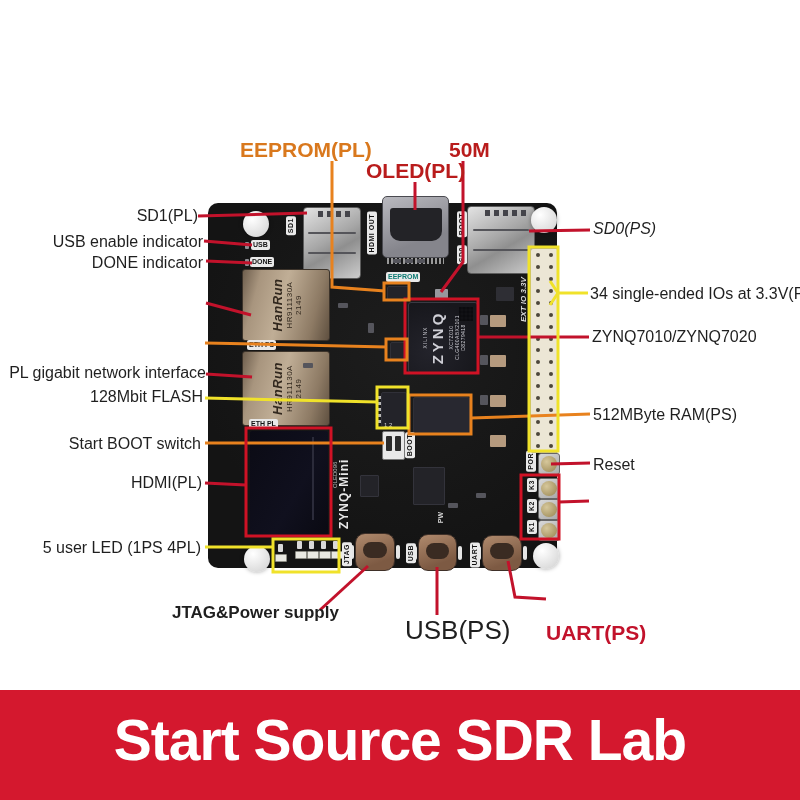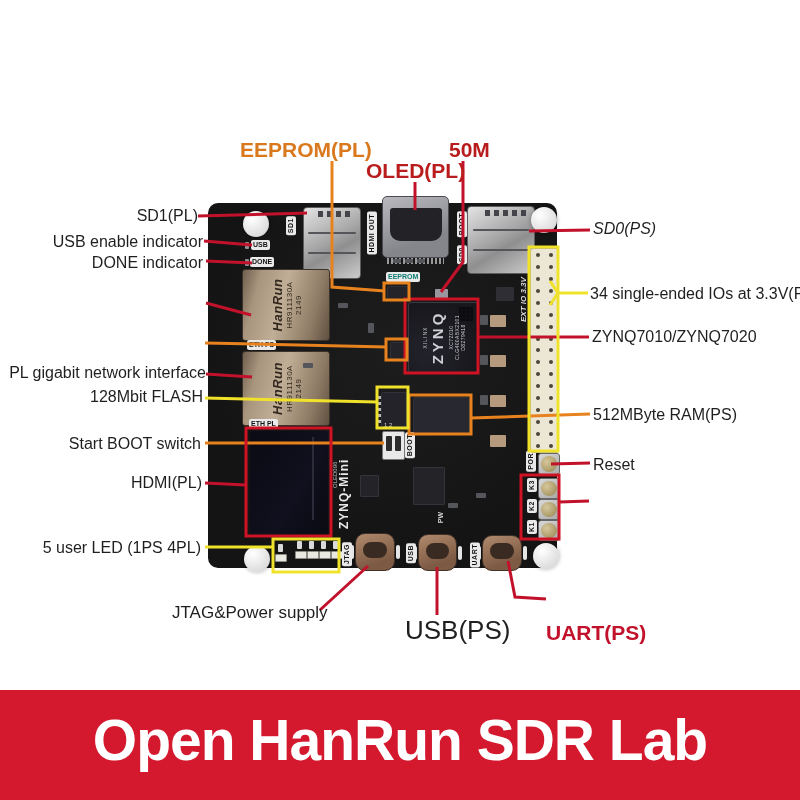--- a/index.html
+++ b/index.html
@@ -4,21 +4,21 @@
 <style>
   html,body{margin:0;padding:0;background:#fff;}
   #stage{position:relative;width:800px;height:800px;background:#ffffff;overflow:hidden;
          font-family:"Liberation Sans","DejaVu Sans",sans-serif;}
   
   .ann{position:absolute;white-space:nowrap;font-size:16px;color:#1f1f1f;z-index:6;}
   .ann.big{font-size:21px;font-weight:bold;}
   .ann.orange{color:#d9781d;}
   .ann.red{color:#b91c1c;}
   .ann.red2{color:#c2122b;}
-  .ann.bold{font-weight:normal;}
+  .ann.bold{font-weight:bold;}
   .ann.usb{font-size:26px;}
   
   #board{position:absolute;left:208px;top:203px;width:349px;height:365px;
          background:radial-gradient(circle at 55% 40%, #1d1d1d 0%, #141414 70%);
          border-radius:10px;z-index:1;}
   .part{position:absolute;}
   .sd{background:linear-gradient(150deg,#e3e3e3 0%,#a7a7a7 45%,#8f8f8f 60%,#cccccc 100%);
       border-radius:4px;border:1px solid #5c5c5c;}
   .sd .slit{position:absolute;left:8%;right:8%;height:2px;background:#55555a;border-radius:1px;}
   .sd .nubs{position:absolute;top:3px;left:25%;right:10%;height:6px;
@@ -344,15 +344,15 @@
   <div class="ann" style="left:590px;top:285px;">34 single-ended IOs at 3.3V(PL)</div>
   <div class="ann" style="left:592px;top:328px;">ZYNQ7010/ZYNQ7020</div>
   <div class="ann" style="left:593px;top:406px;">512MByte RAM(PS)</div>
   <div class="ann" style="left:593px;top:456px;">Reset</div>
 
   <div class="ann bold" style="left:172px;top:603px;font-size:17px;">JTAG&amp;Power supply</div>
   <div class="ann usb" style="left:405px;top:615px;">USB(PS)</div>
   <div class="ann big red2" style="left:546px;top:621px;">UART(PS)</div>
 
   <div id="banner">
-    <div class="t">Open HanRun SDR Lab</div>
+    <div class="t">Start Source SDR Lab</div>
   </div>
 </div>
 
 </body></html>

